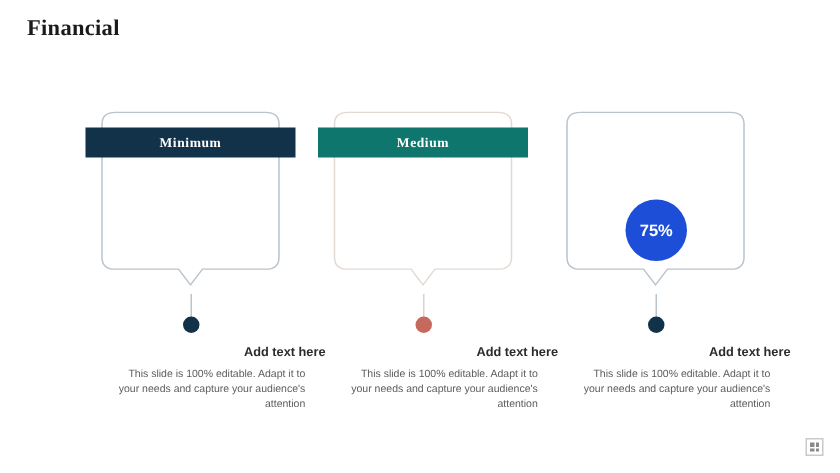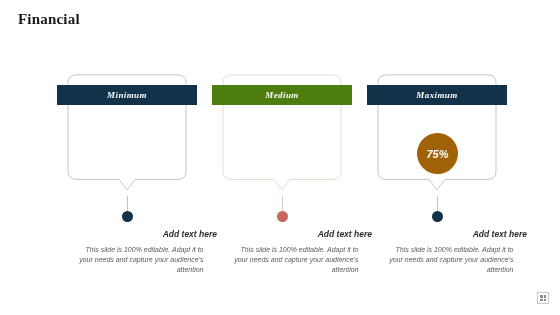--- a/index.html
+++ b/index.html
@@ -40,21 +40,20 @@
     top: 70px;
     width: 560px;
     height: 230px;
     display: flex;
     justify-content: flex-start;
   }
   .column {
     position: relative;
     width: 155px;
     height: 230px;
-    font-style: italic;
   }
   .col-0 { margin-left: 50px; }
   .col-1 { margin-left: 0px; }
   .col-2 { margin-left: 0px; }
 
   
   .card-wrap {
     position: relative;
     width: 155px;
     height: 135px;
@@ -213,44 +212,41 @@
     </div>
 
     <div class="column col-1">
       <div class="card-wrap">
         <div class="card-bubble">
           <svg viewBox="0 0 120 140" preserveAspectRatio="none" aria-hidden="true">
             <path d="M10,1 L110,1 Q119,1 119,10 L119,112 Q119,121 110,121
                      L68,121 L60,133 L52,121 L10,121 Q1,121 1,112 L1,10 Q1,1 10,1 Z" fill="none" stroke="#e3d9d2" stroke-width="1"></path>
           </svg>
         </div>
-        <div class="card-banner" style="background:#4d7c0f;">
+        <div class="card-banner" style="background:#0f766e;">
           <span class="card-banner-label">Medium</span>
         </div>
         <div class="stem" style="background:#e0cfc7;"></div>
         <div class="dot" style="background:#c4695b;"></div>
       </div>
       <div class="text-block">
         <p class="text-heading">Add text here</p>
         <p class="text-body">This slide is 100% editable. Adapt it to your needs and capture your audience's attention</p>
       </div>
     </div>
 
     <div class="column col-2">
       <div class="card-wrap">
         <div class="card-bubble">
           <svg viewBox="0 0 120 140" preserveAspectRatio="none" aria-hidden="true">
             <path d="M10,1 L110,1 Q119,1 119,10 L119,112 Q119,121 110,121
                      L68,121 L60,133 L52,121 L10,121 Q1,121 1,112 L1,10 Q1,1 10,1 Z" fill="none" stroke="#b9c4cb" stroke-width="1"></path>
           </svg>
         </div>
-        <div class="card-banner" style="background:#12324a;">
-          <span class="card-banner-label">Maximum</span>
-        </div>
-        <div class="pct-circle" style="background:#a16207;">
+        <div class="pct-circle" style="background:#1d4ed8;">
           <span class="pct-label">75%</span>
         </div>
         <div class="stem" style="background:#b9c4cb;"></div>
         <div class="dot" style="background:#12324a;"></div>
       </div>
       <div class="text-block">
         <p class="text-heading">Add text here</p>
         <p class="text-body">This slide is 100% editable. Adapt it to your needs and capture your audience's attention</p>
       </div>
     </div>

